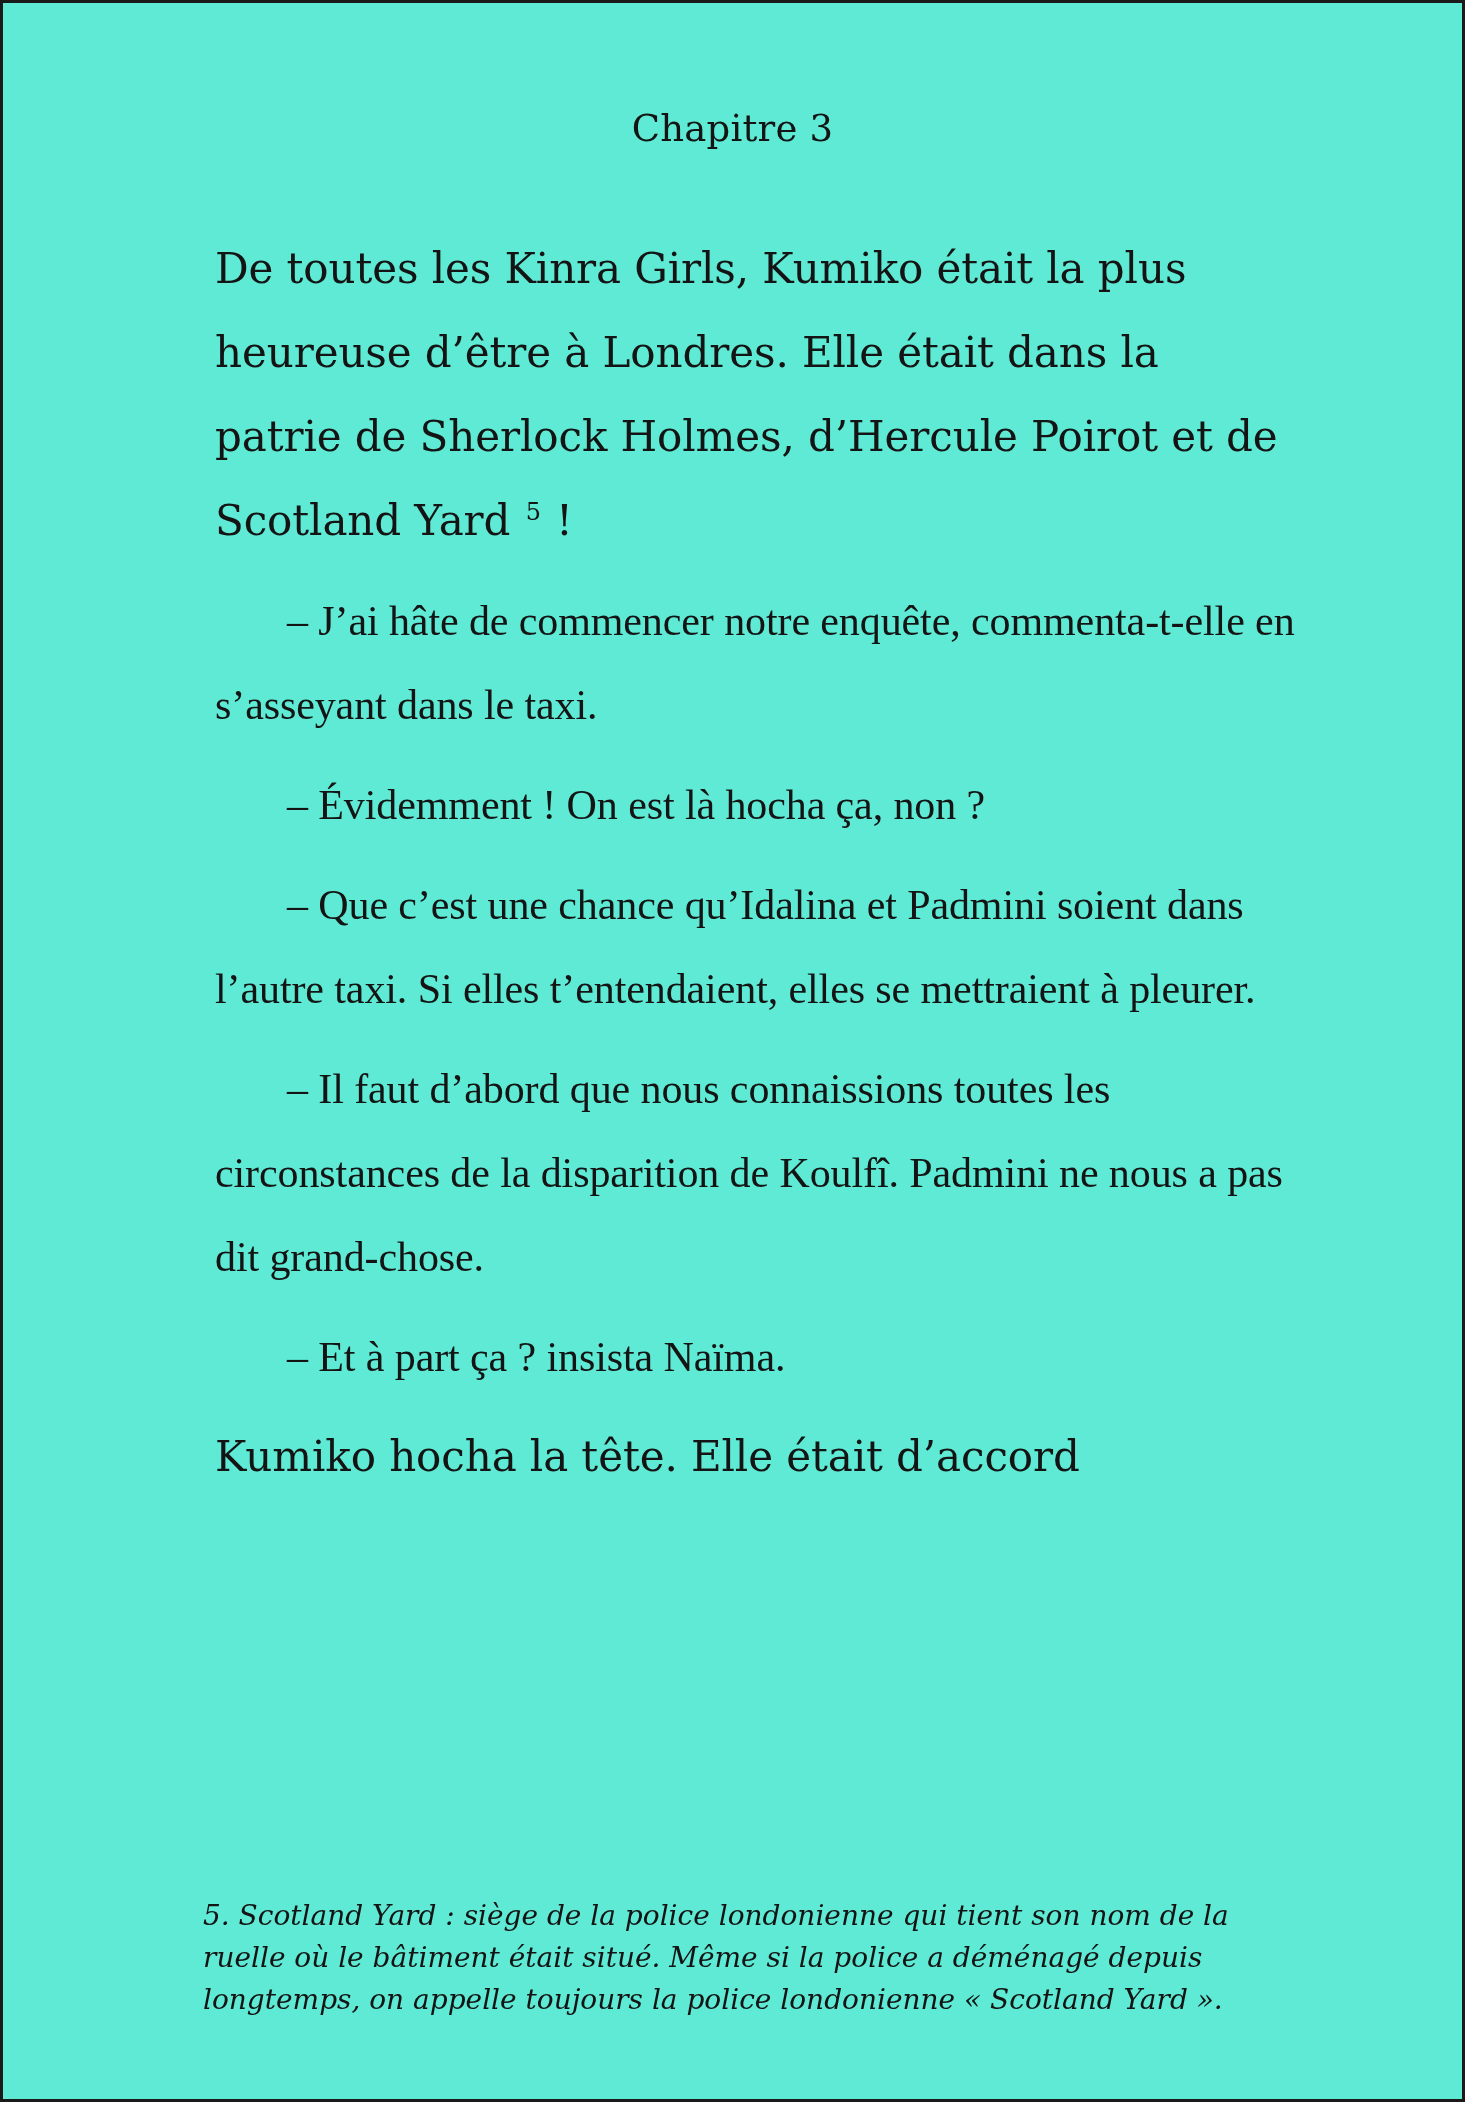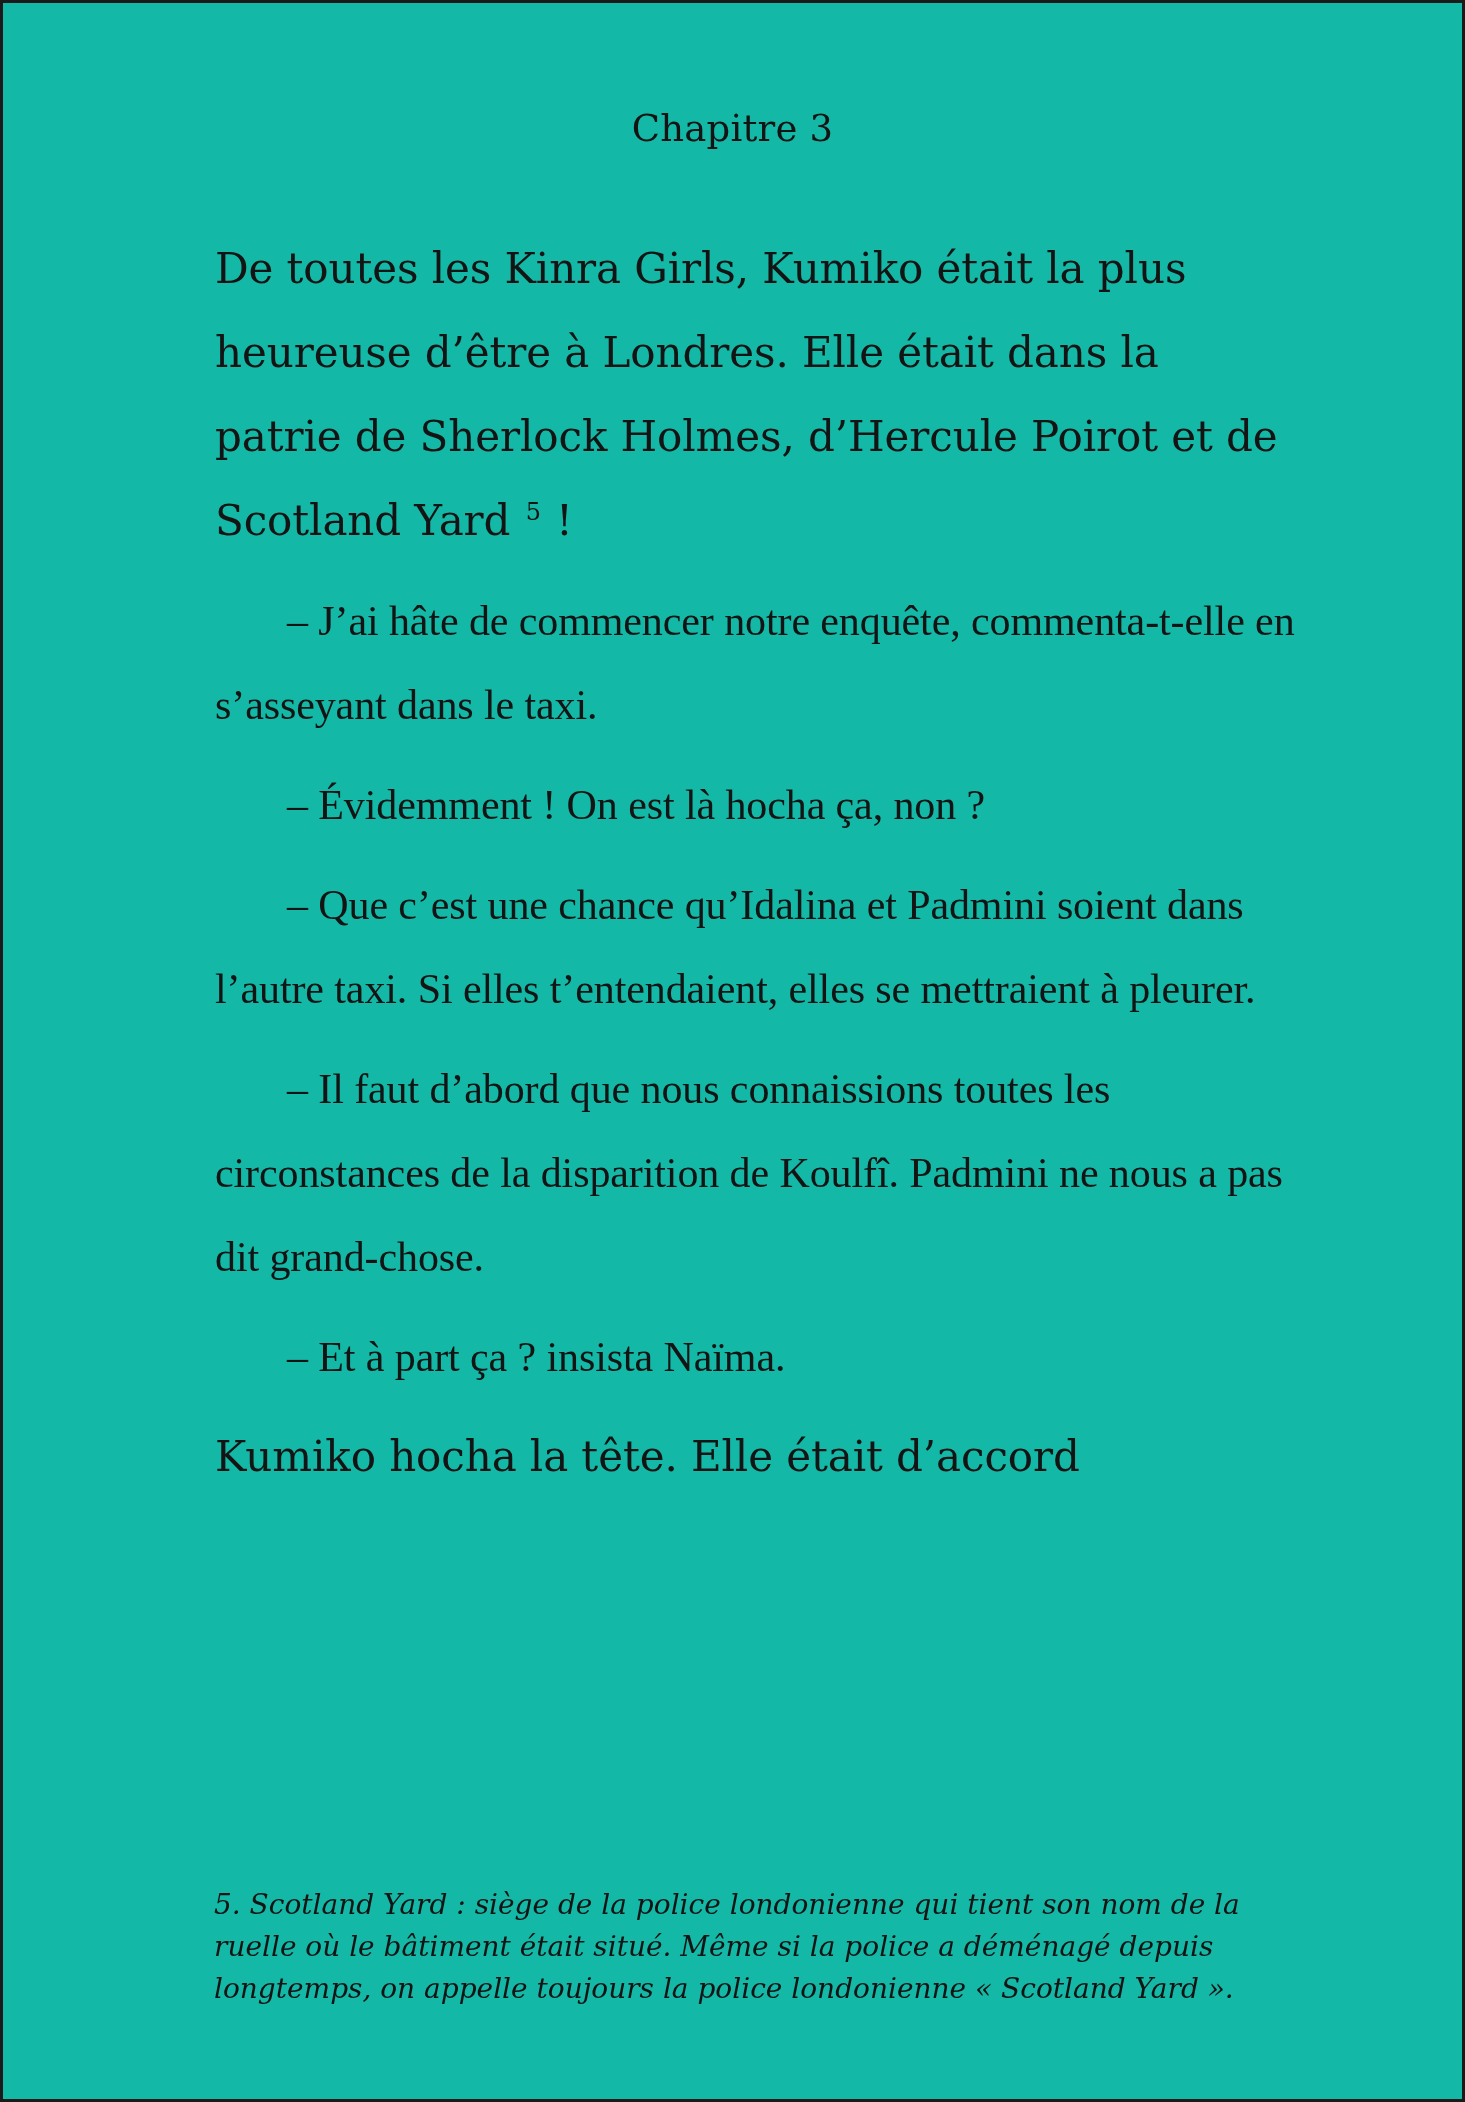--- a/index.html
+++ b/index.html
@@ -4,21 +4,21 @@
 <style>
   html, body {
     margin: 0;
     padding: 0;
     background: #ffffff;
   }
   .page {
     position: relative;
     width: 1465px;
     height: 2102px;
-    background: #14b8a6;
+    background: #5eead4;
     box-sizing: border-box;
     border: 3px solid #1a1a1a;
     font-family: "DejaVu Serif", "Liberation Serif", serif;
     color: #141414;
     overflow: hidden;
   }
   .chapter-title {
     text-align: center;
     font-size: 37px;
     font-weight: 400;
@@ -54,21 +54,21 @@
     right: 158px;
     bottom: 78px;
     font-family: "DejaVu Serif", "Liberation Serif", serif;
     font-style: italic;
     font-size: 28px;
     line-height: 42px;
     text-align: left;
     color: #141414;
   }
   .footnote p {
-    margin: 11px;
+    margin: 0;
     font-style: italic;
   }
 </style>
 </head>
 <body>
 
 <div class="page">
 
   <h1 class="chapter-title">Chapitre 3</h1>
 

